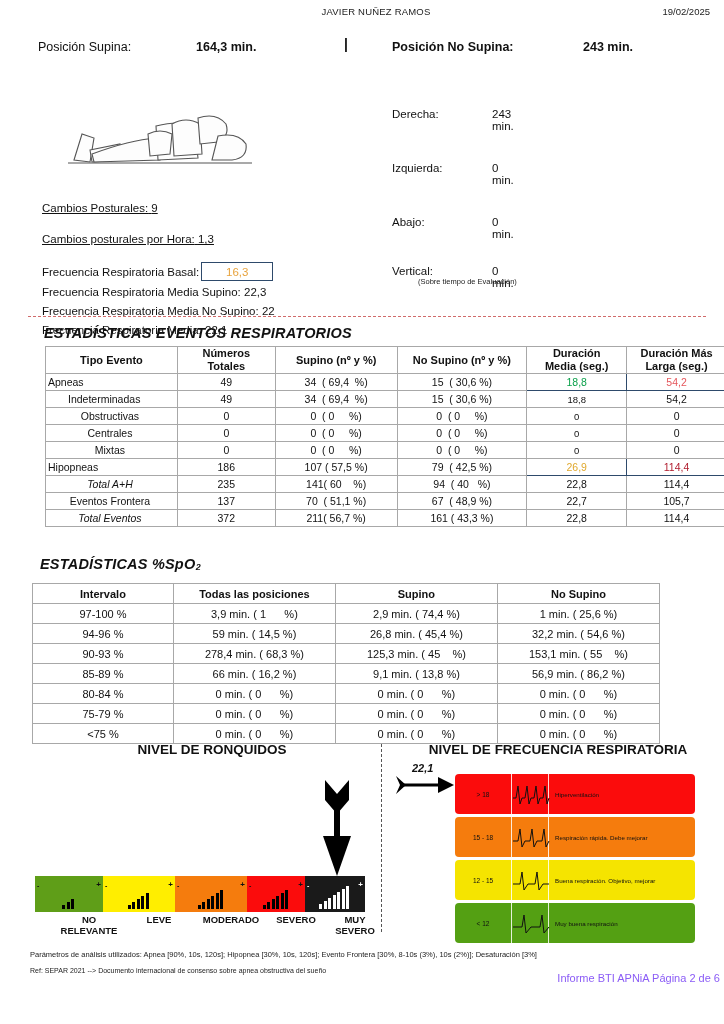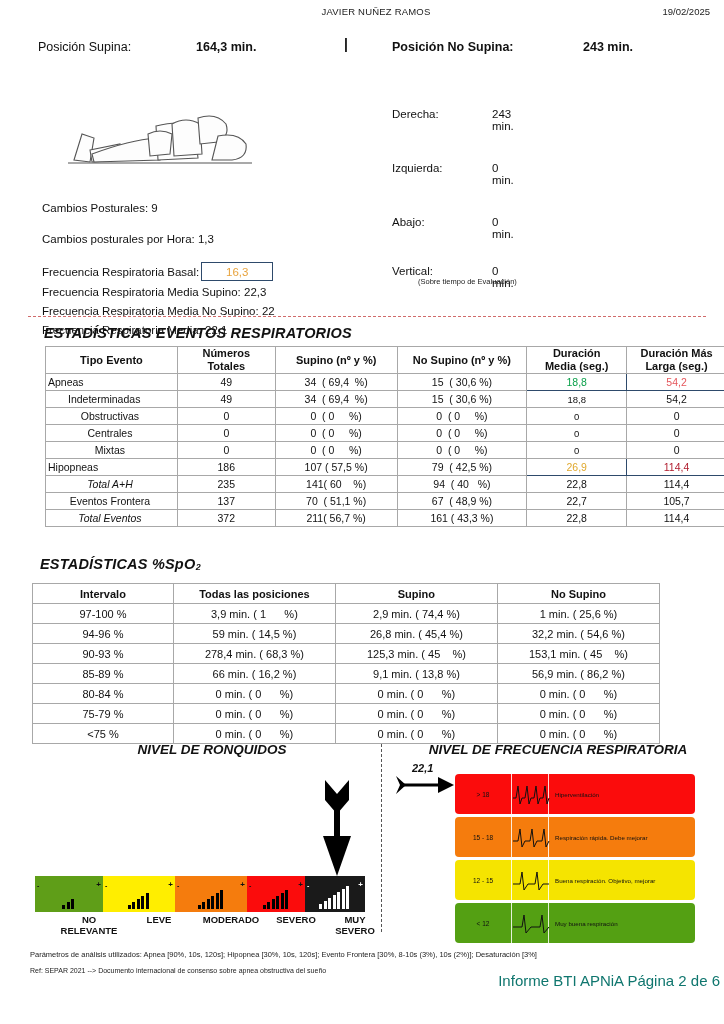--- a/index.html
+++ b/index.html
@@ -61,21 +61,21 @@
   .pos-row .val { position: absolute; left: 100px; top: 0; font-size: 11.5px; }
   .pos-row .fig { position: absolute; left: 165px; top: -16px; }
   .pos-note {
     position: absolute; left: 418px; top: 255px;
     font-size: 7.5px; color: #222;
   }
 
   
   .left-stats { position: absolute; left: 42px; top: 178px; width: 330px; }
   .stat-line { font-size: 11.5px; margin-bottom: 2px; line-height: 17px; }
-  .stat-line.gap { margin-bottom: 14px; }
+  .stat-line.gap { margin-bottom: 14px; text-decoration: underline; }
 
   .fr-basal-row {
     display: flex; align-items: center;
     margin-top: 4px; margin-bottom: 3px;
   }
   .fr-basal-label { font-size: 11.5px; }
   .fr-basal-box {
     border: 1.6px solid #2e4a6b;
     width: 72px; height: 19px;
     display: flex; align-items: center; justify-content: center;
@@ -151,21 +151,21 @@
   .spo2-table thead th { font-weight: bold; }
   .spo2-table .c-int { width: 160px; }
   .spo2-table .c-all { width: 174px; }
   .spo2-table .c-sup { width: 174px; }
   .spo2-table .c-nos { width: 174px; }
 
   
   .charts { position: absolute; left: 0; top: 742px; width: 724px; height: 200px; }
 
   .chart-heading {
-    font-style: italic; font-weight: bold; font-size: 13.5px;
+    font-weight: bold; font-size: 13.5px;
     text-align: center;
   }
 
   #snore-chart { position: absolute; left: 22px; top: 0; width: 350px; }
   #snore-chart .chart-heading { margin-left: 30px; }
 
   .snore-scale {
     position: absolute; left: 13px; top: 134px;
     width: 330px; height: 36px;
     display: flex;
@@ -218,21 +218,21 @@
     position: absolute; left: 14px; top: -2px;
     font-size: 11px; font-style: italic; font-weight: bold;
   }
 
   
   .footer { position: absolute; left: 30px; top: 950px; width: 690px; }
   .footer .params { font-size: 7.5px; color: #222; }
   .footer .ref { font-size: 7px; color: #222; margin-top: 8px; }
   .footer .report-id {
     position: absolute; right: 0; top: 22px;
-    font-size: 15px; color: #0f766e;
+    font-size: 11px; color: #8b5cf6;
   }
 
   svg.fig { display: block; }
   svg.fig path, svg.fig line { fill: #fdfdfd; stroke: #555; stroke-width: 1.1; }
 </style>
 </head>
 <body>
 
 <div class="page-header">
   <div class="patient-name">JAVIER NUÑEZ RAMOS</div>
@@ -496,21 +496,21 @@
     <tr>
       <td>94-96 %</td>
       <td><span class="numpct">59 min. ( 14,5 %)</span></td>
       <td><span class="numpct">26,8 min. ( 45,4 %)</span></td>
       <td><span class="numpct">32,2 min. ( 54,6 %)</span></td>
     </tr>
     <tr>
       <td>90-93 %</td>
       <td><span class="numpct">278,4 min. ( 68,3 %)</span></td>
       <td><span class="numpct">125,3 min. ( 45    %)</span></td>
-      <td><span class="numpct">153,1 min. ( 45    %)</span></td>
+      <td><span class="numpct">153,1 min. ( 55    %)</span></td>
     </tr>
     <tr>
       <td>85-89 %</td>
       <td><span class="numpct">66 min. ( 16,2 %)</span></td>
       <td><span class="numpct">9,1 min. ( 13,8 %)</span></td>
       <td><span class="numpct">56,9 min. ( 86,2 %)</span></td>
     </tr>
     <tr>
       <td>80-84 %</td>
       <td><span class="numpct">0 min. ( 0      %)</span></td>

